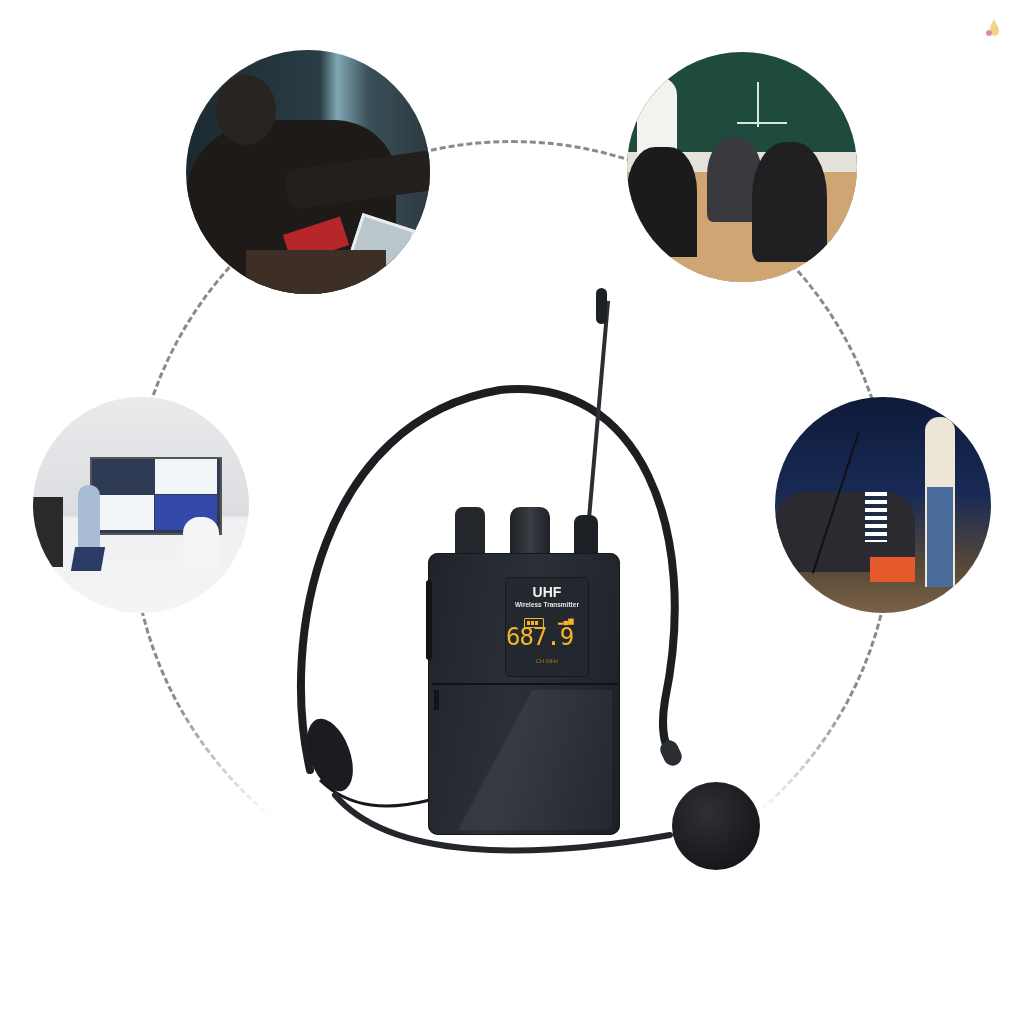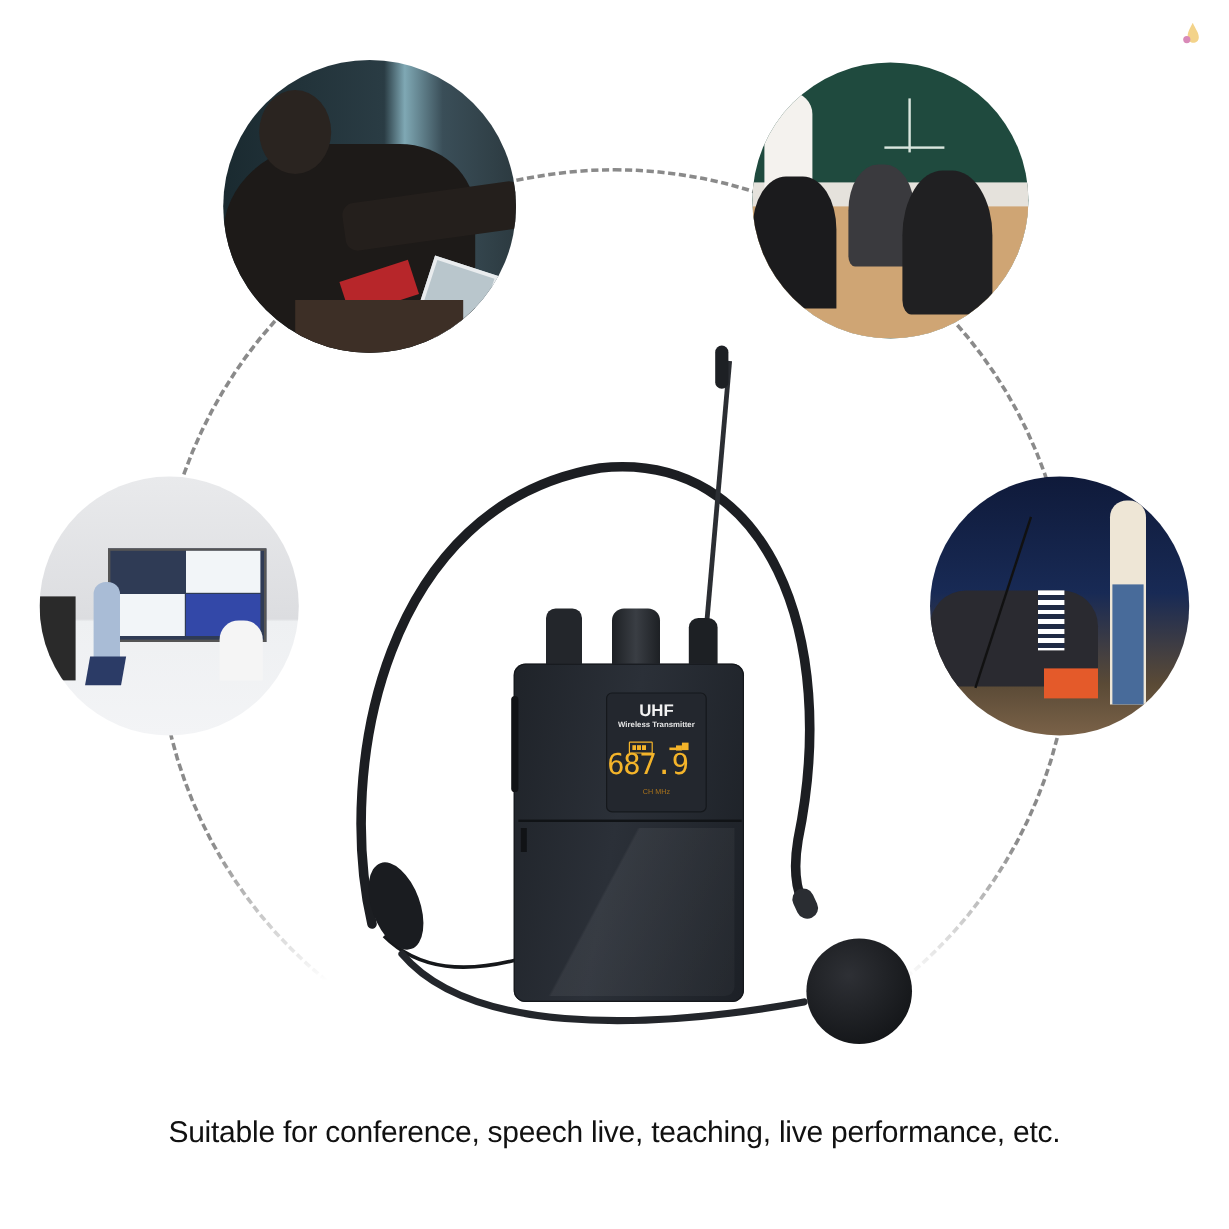--- a/index.html
+++ b/index.html
@@ -101,14 +101,13 @@
     <div class="sig">▂▄▆</div>
     <div class="freq">687.9</div>
     <div class="ch">CH MHz</div>
   </div>
 
   <svg class="logo" viewBox="0 0 18 22">
     <path d="M11 1 C 8 7, 5 11, 8 16 C 10 19, 16 18, 16 13 C 16 9, 13 6, 11 1 Z" fill="#f3d38a"></path>
     <circle cx="6" cy="15" r="3" fill="#d98ab8"></circle>
   </svg>
 
-  <div class="caption">Suitable for conference, speech live, teaching, live performance, etc.</div>
 </div>
 
 </body></html>

